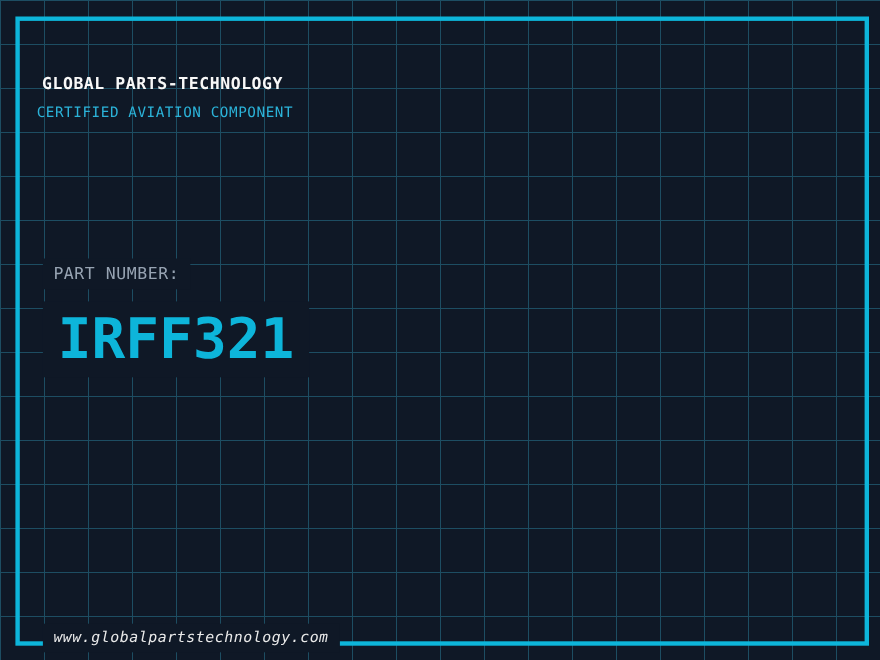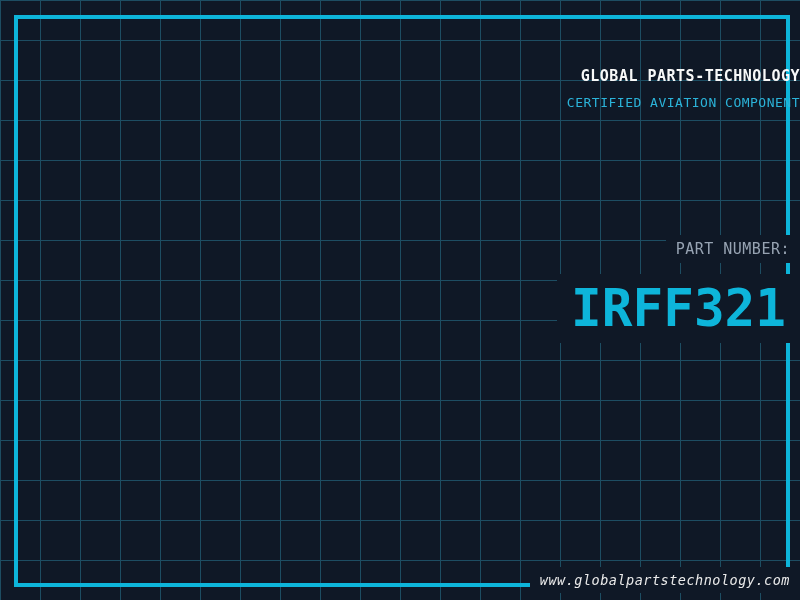--- a/index.html
+++ b/index.html
@@ -31,21 +31,21 @@
     top: 15px;
     right: 10px;
     bottom: 13px;
     border: 4px solid var(--accent-cyan, #0db5da);
     pointer-events: none;
   }
   .row {
     position: absolute;
     left: 0;
     width: 100%;
-    text-align: right;
+    text-align: left;
     white-space: pre;
   }
   .title-row {
     top: 49px;
     font-size: 15px;
     font-weight: bold;
     letter-spacing: 0.5px;
     color: var(--title-white, #f8f8f8);
   }
   .subtitle-row {

